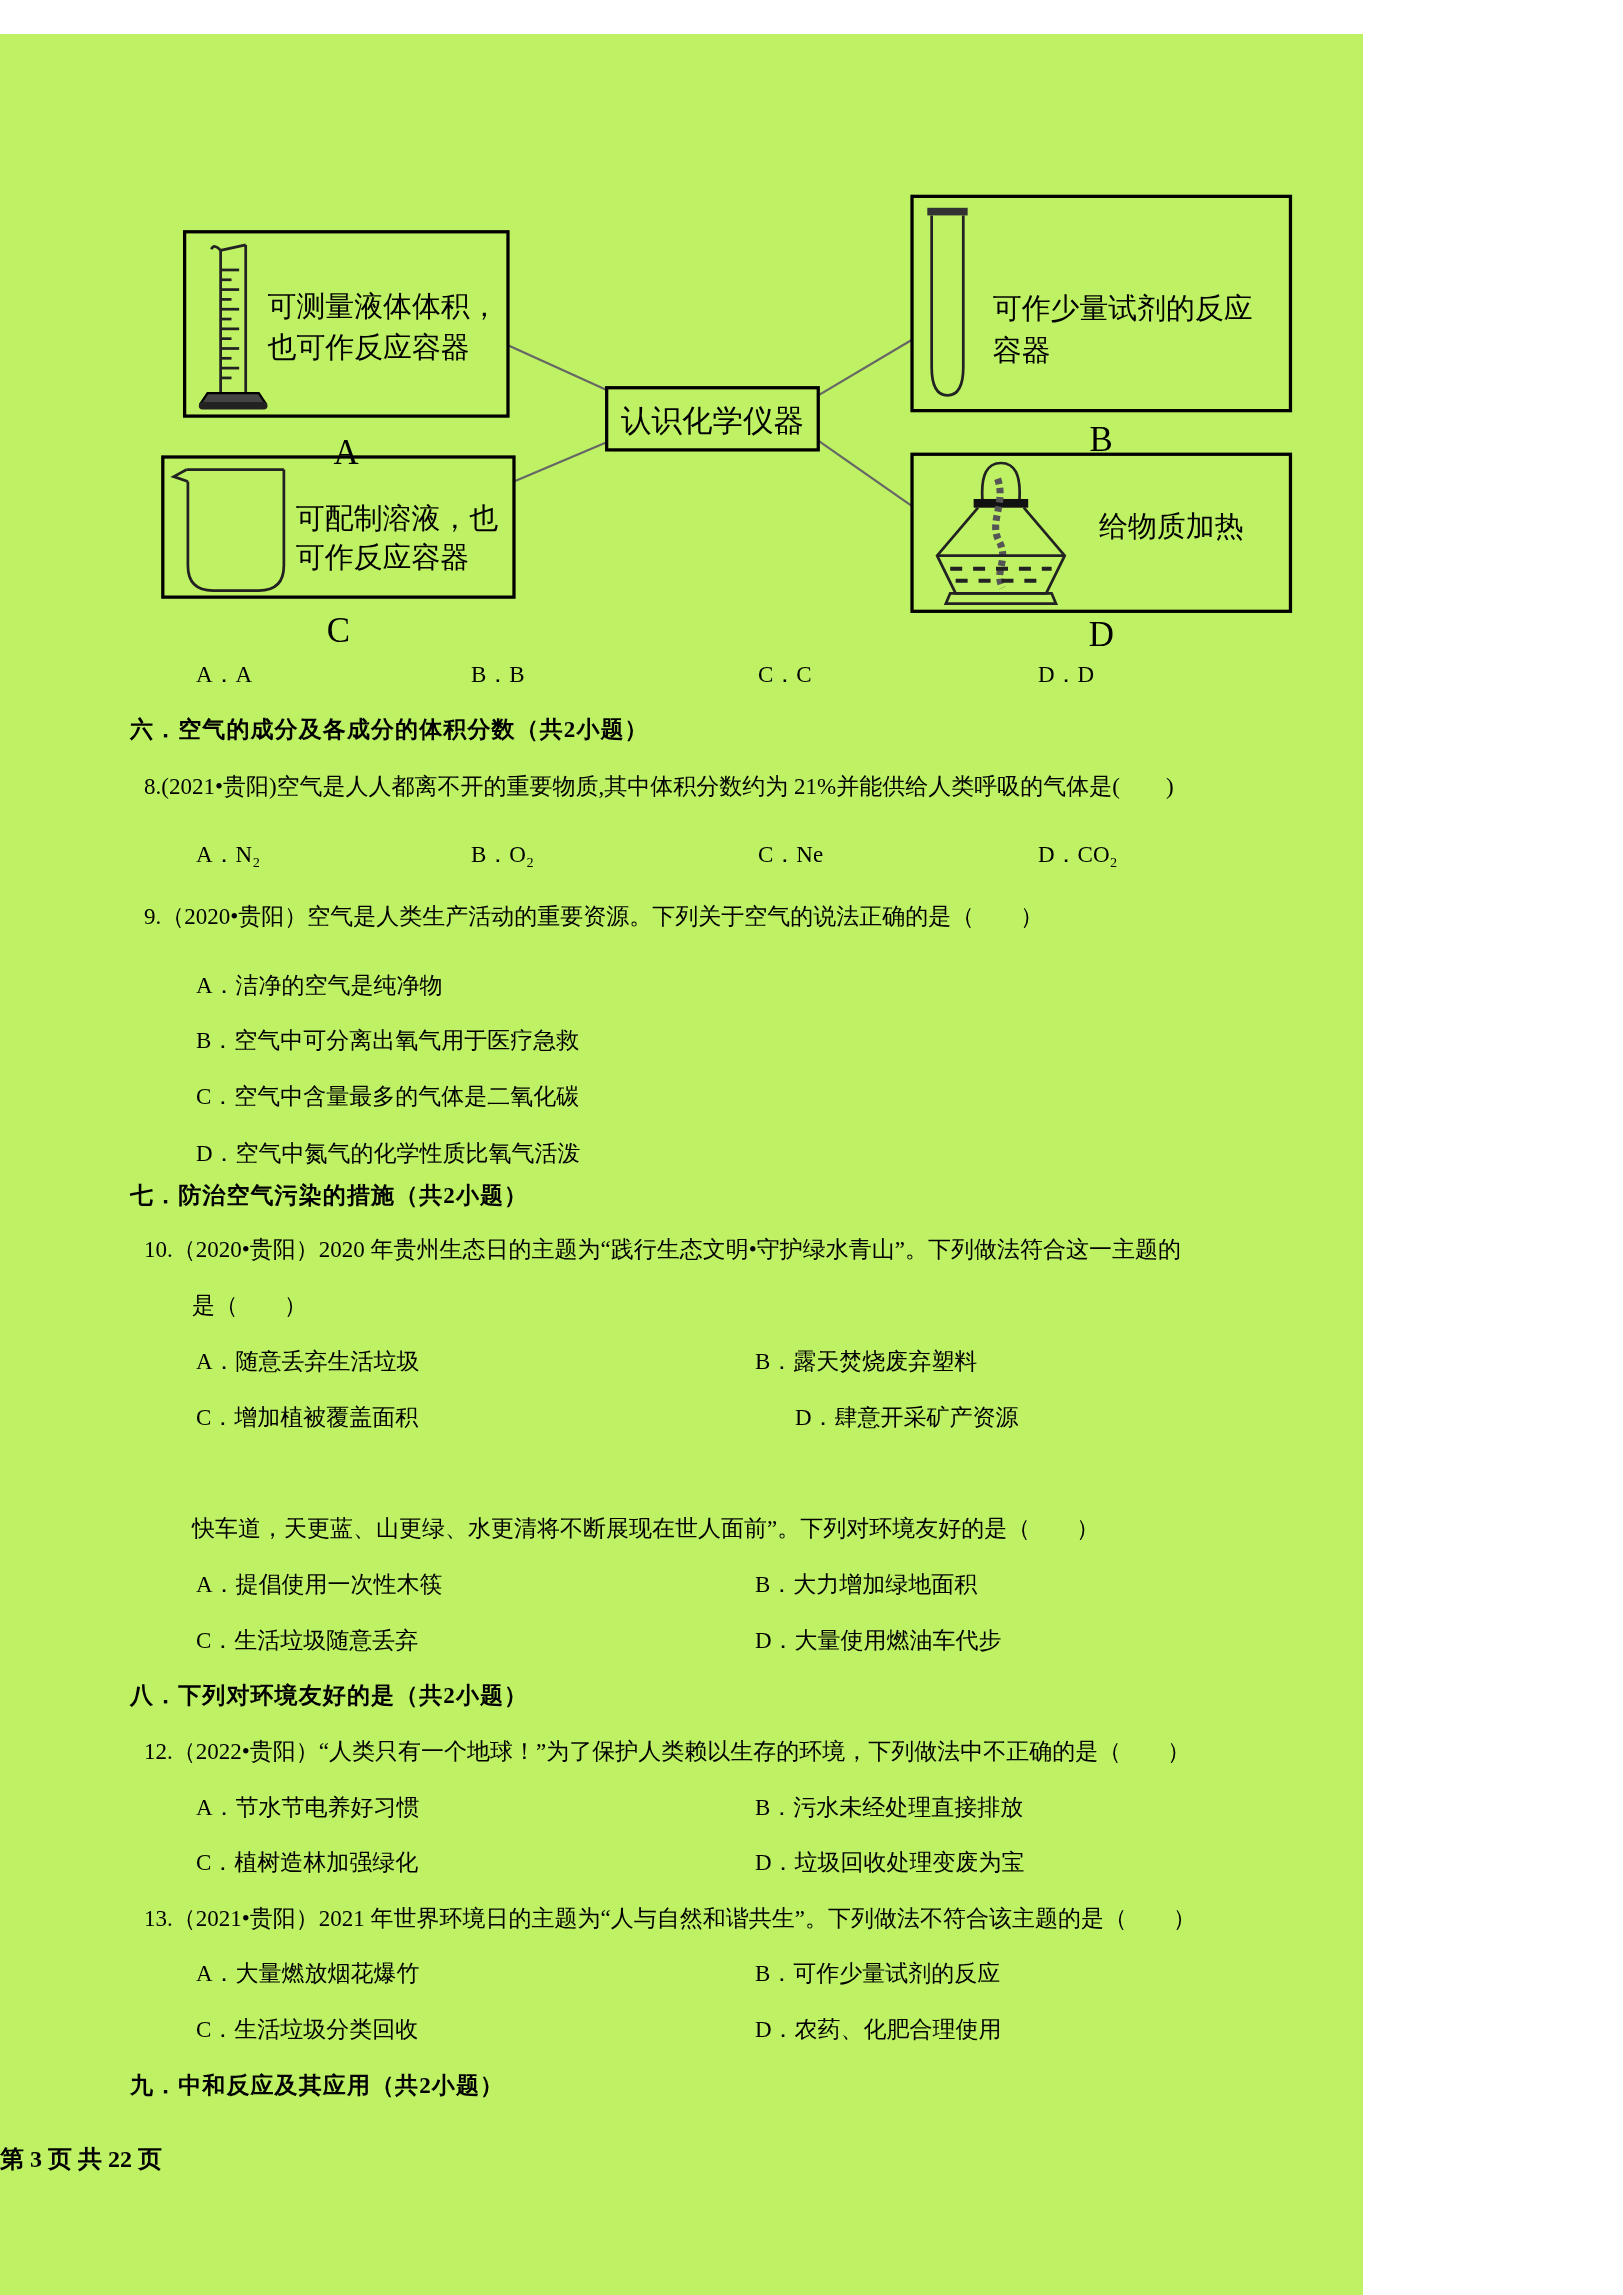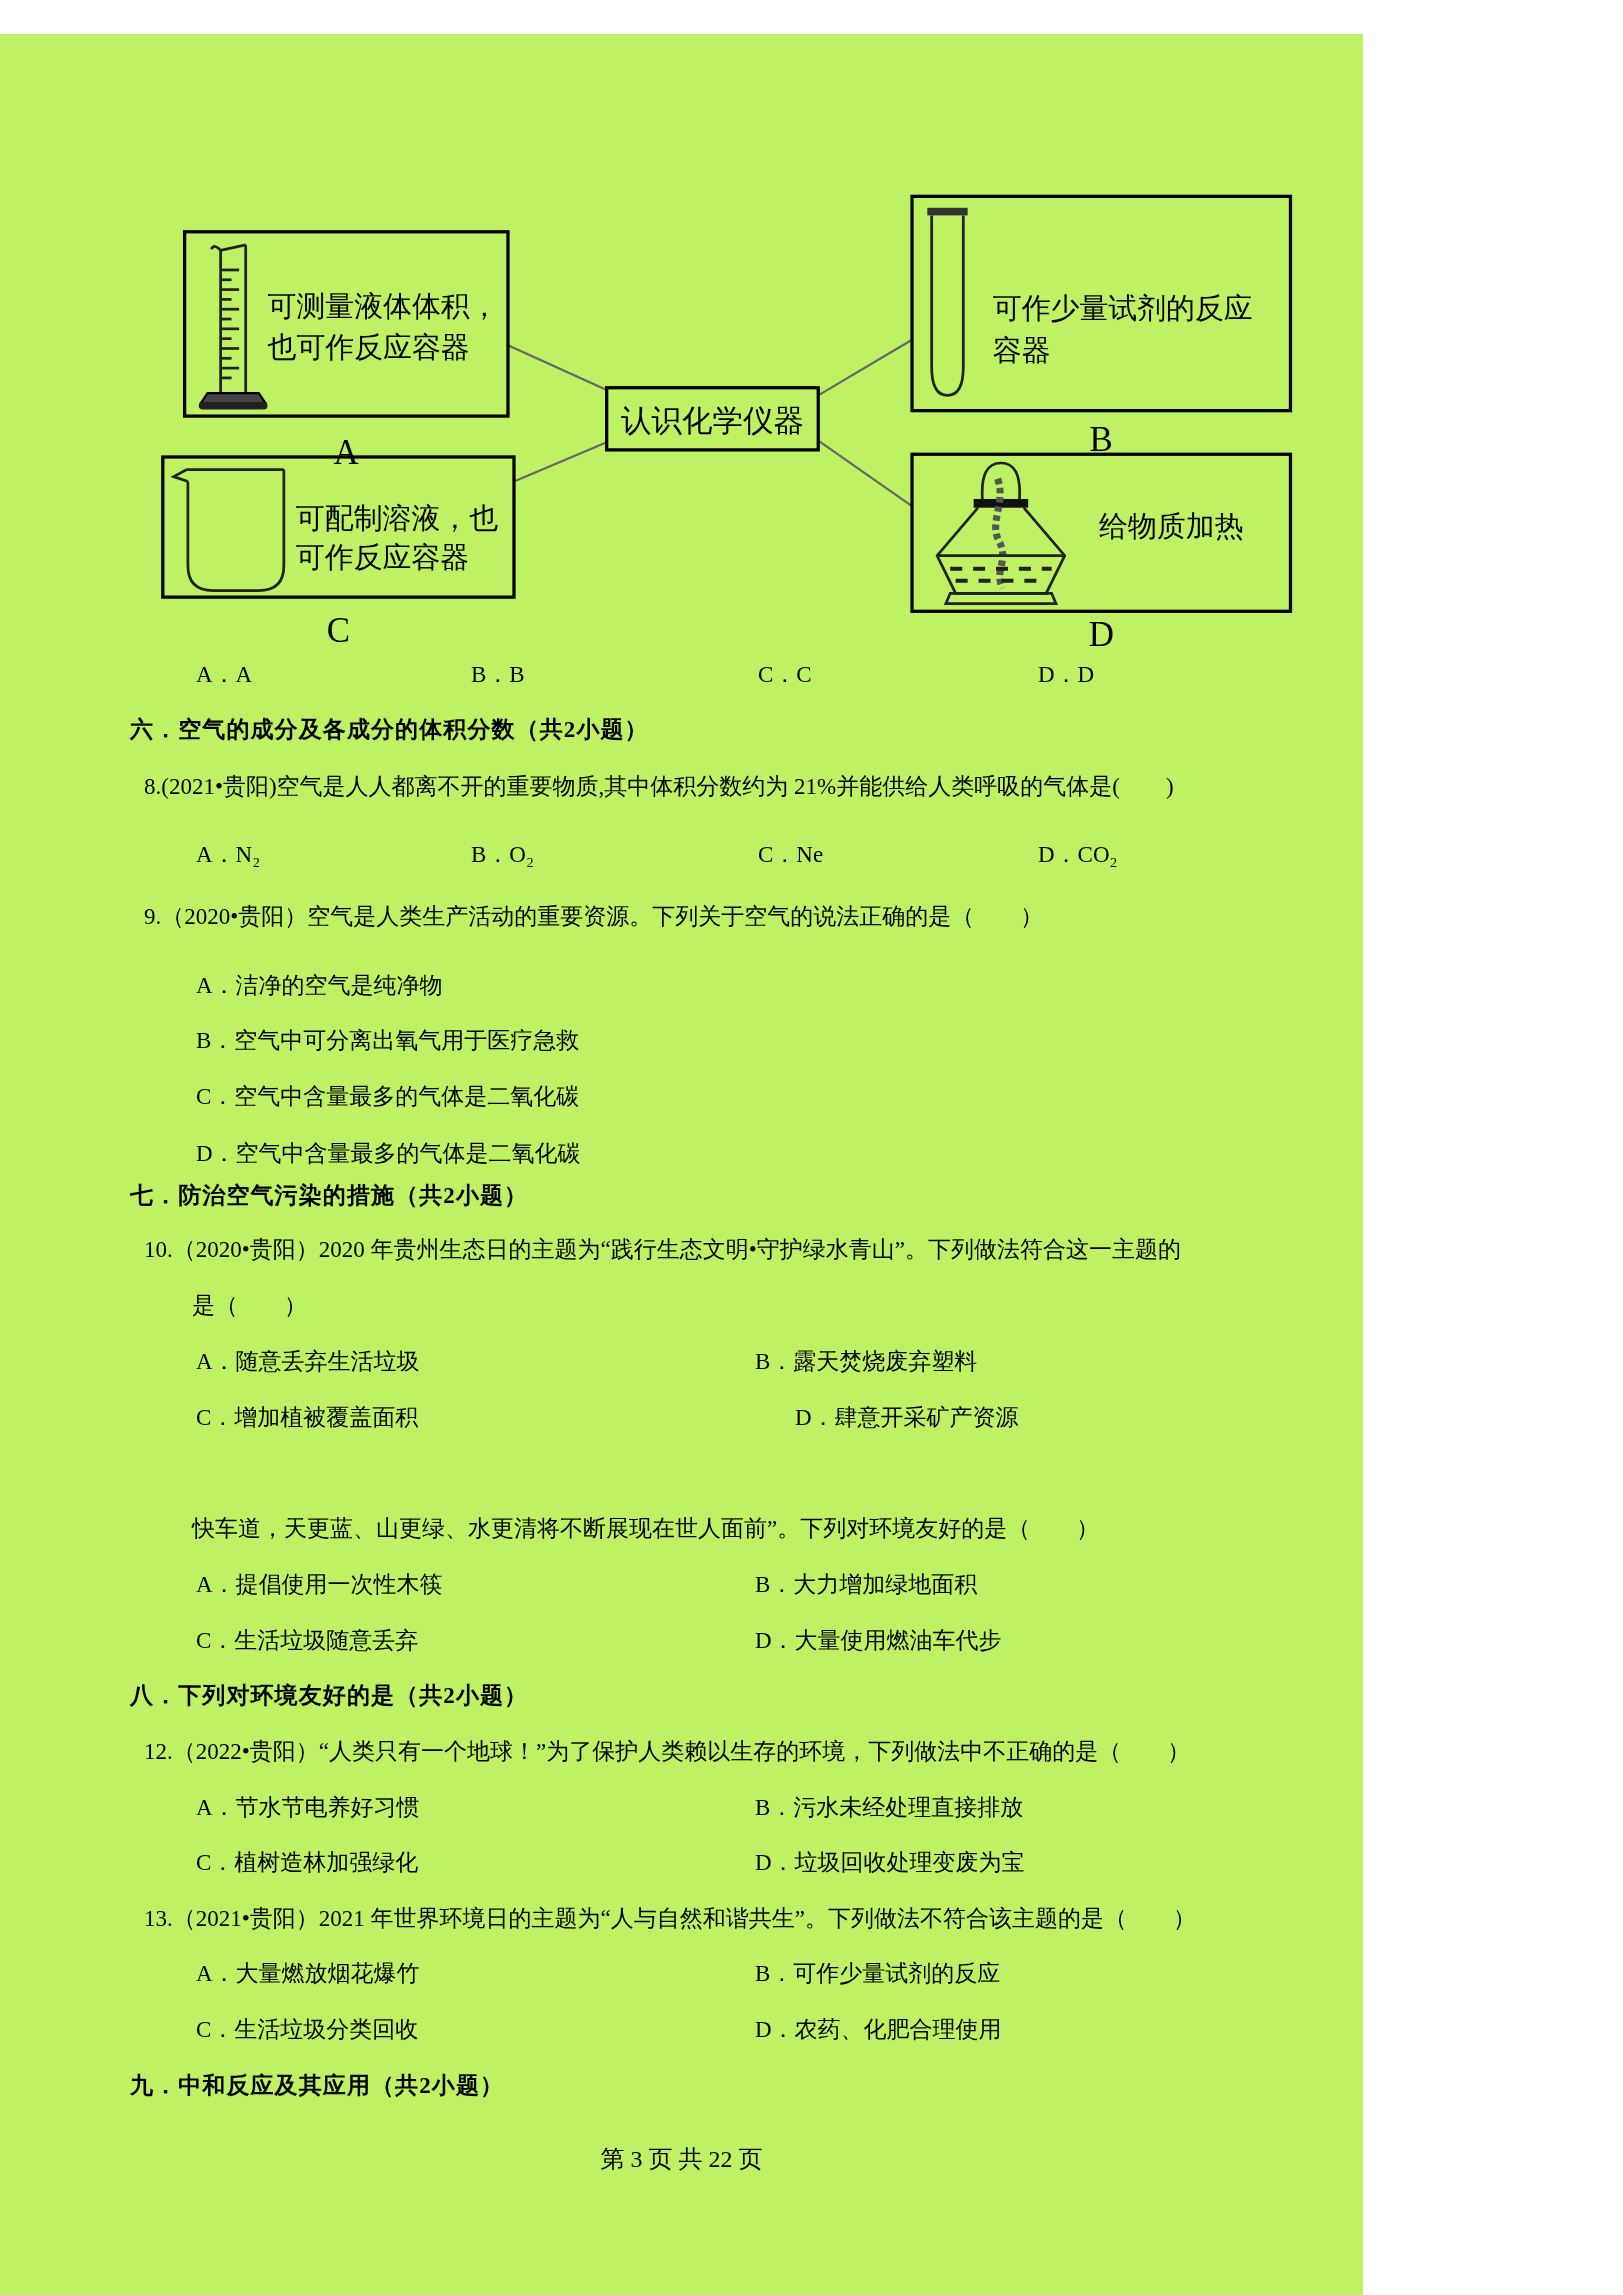--- a/index.html
+++ b/index.html
@@ -16,22 +16,22 @@
     position:absolute;
     white-space:nowrap;
     font-size:23px;
     line-height:1.25;
     color:#000;
   }
   .sec { font-weight:bold; letter-spacing:1.1px; }
   .footer {
     position:absolute;
     left:0; right:0;
-    text-align:center;
     font-size:24px;
+    font-weight:bold;
   }
   svg.diagram { position:absolute; }
   svg .bx   { fill:none; stroke:#000; stroke-width:6; }
   svg .conn { stroke:#666; stroke-width:4; }
   svg .app  { stroke:#222; stroke-width:5; fill:none; }
   svg text  { font-family:"Liberation Serif","DejaVu Serif",serif; fill:#000; }
   svg .dtx  { font-size:53px; }
   svg .ctx  { font-size:56px; }
   svg .lbl  { font-size:64px; }
 </style>
@@ -120,21 +120,21 @@
   <div class="t" style="left:144px;  top:739px">8.(2021•贵阳)空气是人人都离不开的重要物质,其中体积分数约为 21%并能供给人类呼吸的气体是(　　)</div>
   <div class="t" style="left:196px;  top:807px">A．N₂</div>
   <div class="t" style="left:471px;  top:807px">B．O₂</div>
   <div class="t" style="left:758px; top:807px">C．Ne</div>
   <div class="t" style="left:1038px; top:807px">D．CO₂</div>
 
   <div class="t" style="left:144px; top:869px">9.（2020•贵阳）空气是人类生产活动的重要资源。下列关于空气的说法正确的是（　　）</div>
   <div class="t" style="left:196px; top:938px">A．洁净的空气是纯净物</div>
   <div class="t" style="left:196px; top:993px">B．空气中可分离出氧气用于医疗急救</div>
   <div class="t" style="left:196px; top:1049px">C．空气中含量最多的气体是二氧化碳</div>
-  <div class="t" style="left:196px; top:1106px">D．空气中含量最多的气体是二氧化碳</div>
+  <div class="t" style="left:196px; top:1106px">D．空气中氮气的化学性质比氧气活泼</div>
 
   <div class="t sec" style="left:130px; top:1148px">七．防治空气污染的措施（共2小题）</div>
 
   <div class="t" style="left:144px;  top:1202px">10.（2020•贵阳）2020 年贵州生态日的主题为“践行生态文明•守护绿水青山”。下列做法符合这一主题的</div>
   <div class="t" style="left:192px;  top:1258px">是（　　）</div>
   <div class="t" style="left:196px;  top:1314px">A．随意丢弃生活垃圾</div>
   <div class="t" style="left:755px; top:1314px">B．露天焚烧废弃塑料</div>
   <div class="t" style="left:196px;  top:1370px">C．增加植被覆盖面积</div>
   <div class="t" style="left:795px; top:1370px">D．肆意开采矿产资源</div>
 

